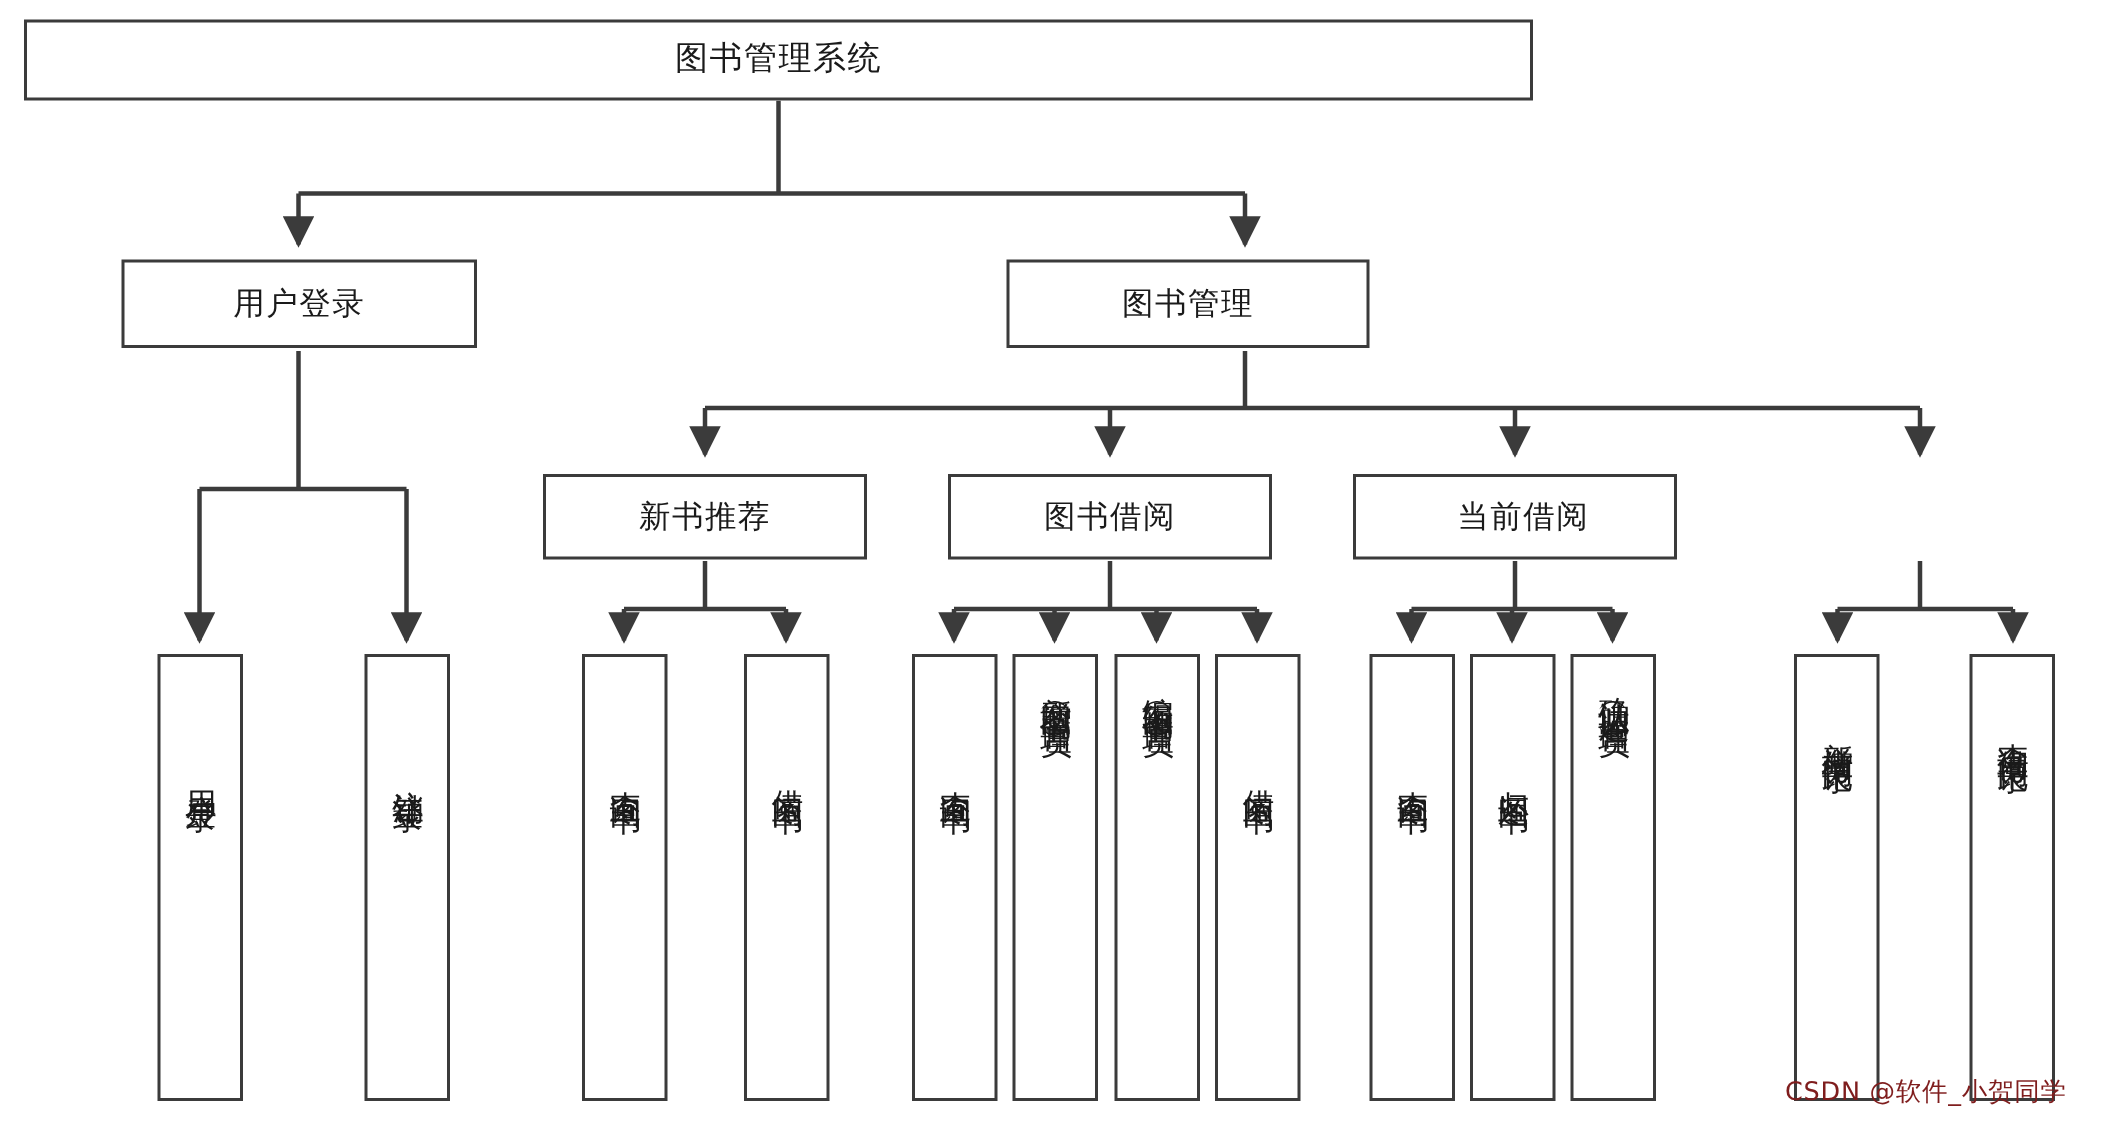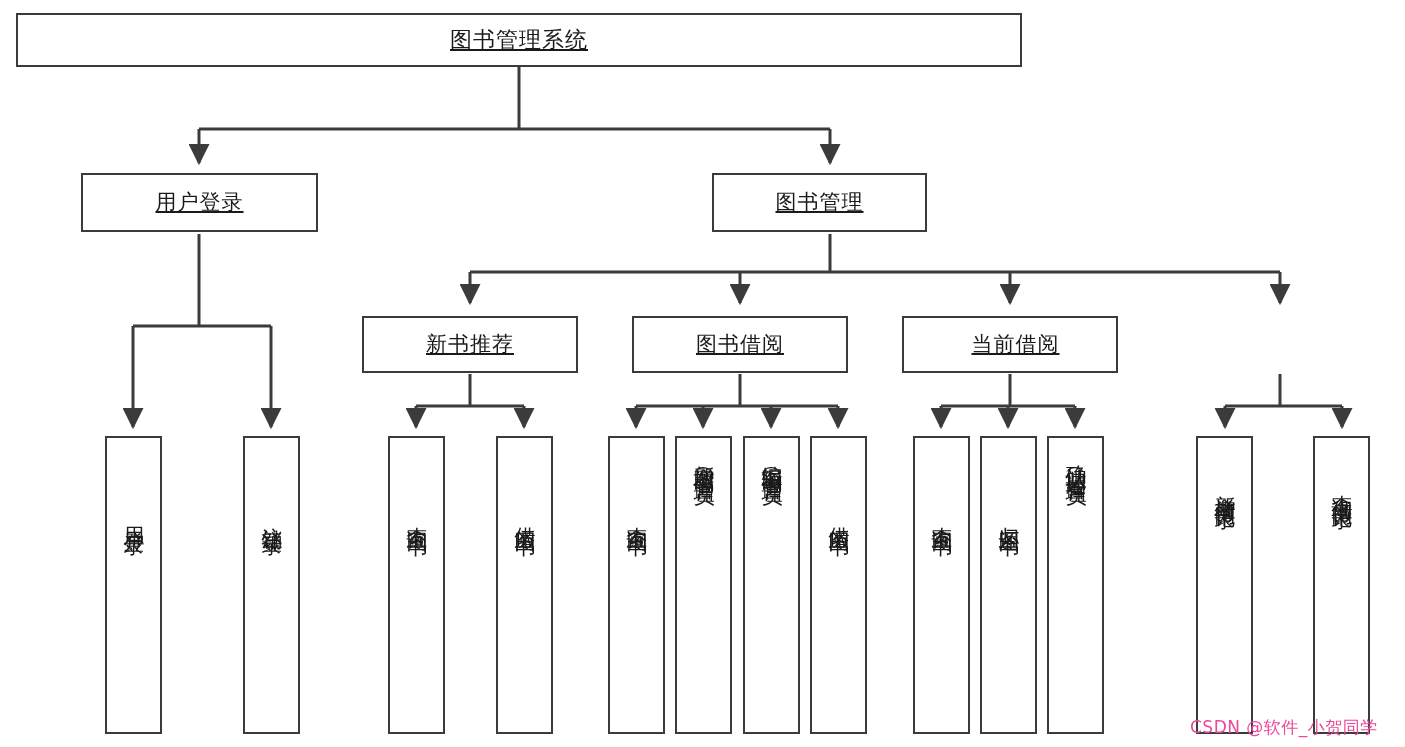--- a/index.html
+++ b/index.html
@@ -37,42 +37,41 @@
     color: #1a1a1a;
   }
   .node.h {
     
   }
   .node.h .label {
     font-size: 21px;
     line-height: 1.1;
     white-space: nowrap;
     letter-spacing: 1px;
-    text-decoration: underline;
   }
   .node.root .label {
     font-size: 22px;
   }
   .node.v {
     
     align-items: flex-start;
     padding-top: 0;
   }
   .node.v .label {
     writing-mode: vertical-rl;
     text-orientation: upright;
     font-size: 21px;
     line-height: 1.28;
     letter-spacing: 3px;
     white-space: nowrap;
   }
   .watermark {
     position: absolute;
     font-size: 17px;
-    color: #ec4899;
+    color: #7f1d1d;
     white-space: nowrap;
     letter-spacing: 0.5px;
   }
 </style>
 </head>
 <body>
 
 <div id="diagram-root">
 
   <svg id="connectors" viewBox="0 0 1405 747" xmlns="http://www.w3.org/2000/svg">
@@ -125,21 +124,21 @@
     </g>
   </svg>
 
   <div class="node h root" style="left:16px; top:13px; width:1006px; height:54px;">
     <span class="label">图书管理系统</span>
   </div>
 
   <div class="node h" style="left:81px; top:173px; width:237px; height:59px;">
     <span class="label">用户登录</span>
   </div>
-  <div class="node h" style="left:712px; top:173px; width:215px; height:59px;">
+  <div class="node h" style="left:671px; top:173px; width:242px; height:59px;">
     <span class="label">图书管理</span>
   </div>
 
   <div class="node h" style="left:362px; top:316px; width:216px; height:57px;">
     <span class="label">新书推荐</span>
   </div>
   <div class="node h" style="left:632px; top:316px; width:216px; height:57px;">
     <span class="label">图书借阅</span>
   </div>
   <div class="node h" style="left:902px; top:316px; width:216px; height:57px;padding-left:11px;">

